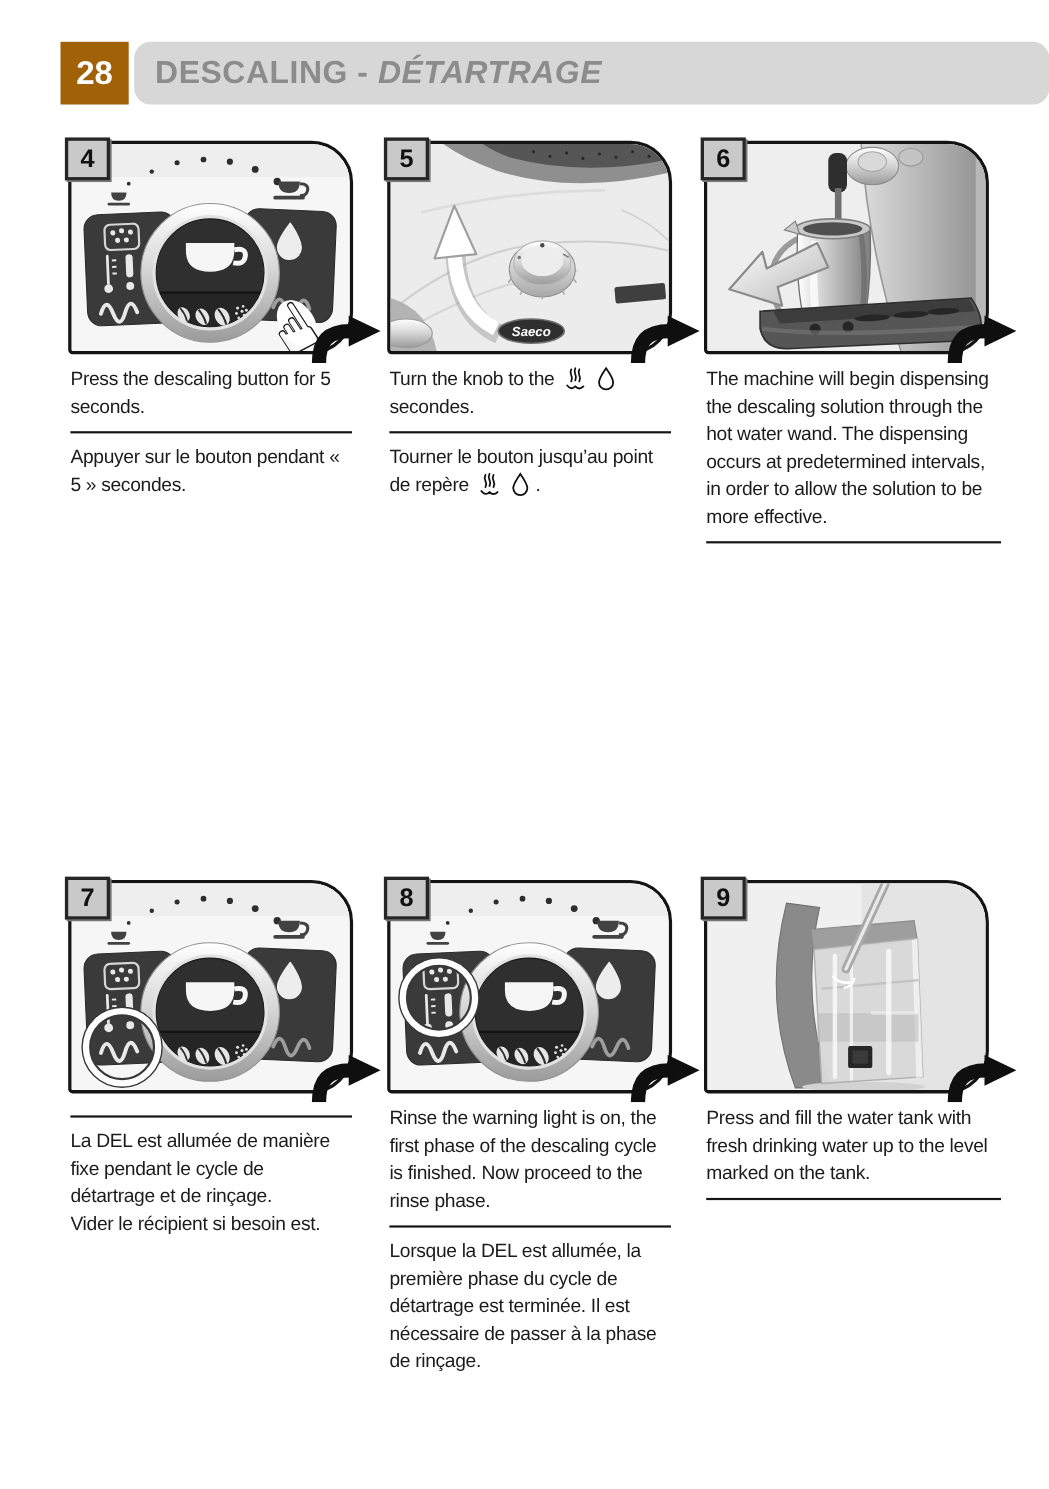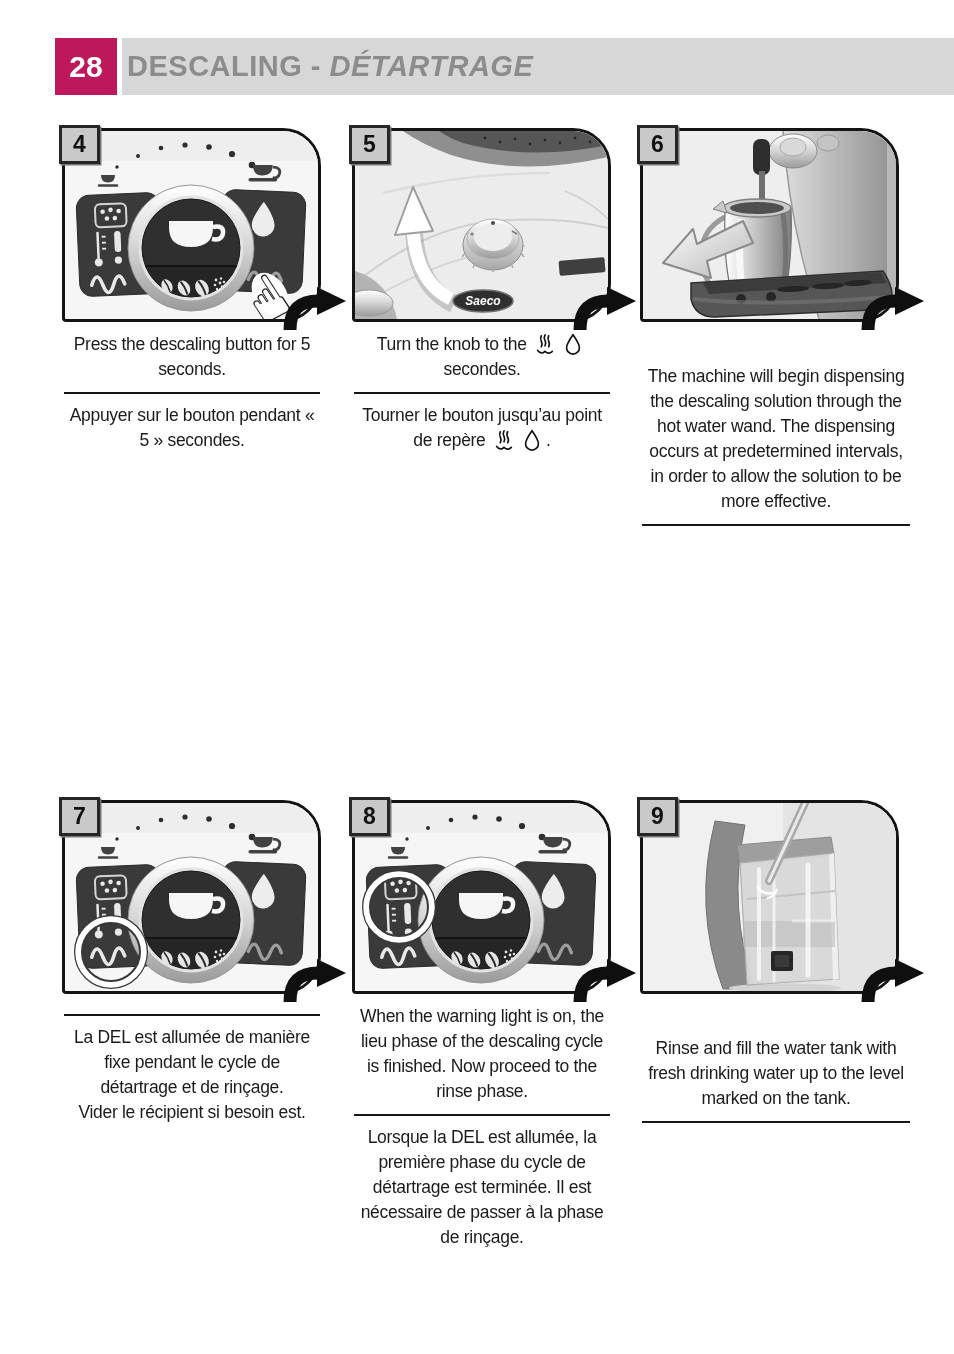--- a/index.html
+++ b/index.html
@@ -1,36 +1,36 @@
 <!DOCTYPE html>
 <html><head>
 <meta charset="utf-8">
 <style>
   html,body{margin:0;padding:0;background:#ffffff;}
   body{width:954px;height:1354px;position:relative;font-family:"Liberation Sans",sans-serif;color:#1b1b1b;overflow:hidden;}
   .abs{position:absolute;}
 
   
-  .pagenum-box{left:55px;top:38px;width:62px;height:57px;background:#be185d;display:flex;align-items:center;justify-content:center;}
+  .pagenum-box{left:55px;top:38px;width:62px;height:57px;background:#a16207;display:flex;align-items:center;justify-content:center;}
   .pagenum{color:#ffffff;font-size:30px;font-weight:bold;}
-  .title-bar{left:122px;top:38px;width:832px;height:57px;background:#d7d7d7;display:flex;align-items:center;padding-left:5px;box-sizing:border-box;}
+  .title-bar{left:122px;top:38px;width:832px;height:57px;background:#d7d7d7;display:flex;align-items:center;padding-left:19px;box-sizing:border-box;border-radius:15px;}
   .title{font-size:29px;font-weight:bold;color:#8c8c8c;letter-spacing:.5px;white-space:pre;}
   .title .it{font-style:italic;}
 
   
   .cell{position:absolute;width:259px;height:194px;}
   .panel{position:absolute;inset:0;background:#f5f5f5;border:3px solid #141414;border-radius:4px 38px 38px 4px;overflow:hidden;}
   .panel svg{display:block;width:253px;height:188px;}
   .badge{position:absolute;top:-3px;left:-3px;width:41px;height:39px;background:#c9c9c9;border:3px solid #262626;box-sizing:border-box;display:flex;align-items:center;justify-content:center;font-size:23px;font-weight:bold;color:#111;box-shadow:1.5px 1.5px 0 #777;}
   .next{position:absolute;right:-26px;bottom:-8px;width:66px;height:50px;}
 
   
   .cap{position:absolute;width:256px;}
-  .cap.w3{width:268px;margin-top:32px;}
-  .cap p{margin:0;font-size:17.5px;line-height:25px;letter-spacing:-0.3px;text-align:center;}
+  .cap.w3{width:268px;}
+  .cap p{margin:0;font-size:17.5px;line-height:25px;letter-spacing:-0.3px;}
   .cap .fr{white-space:pre-line;}
   .sep{height:0;border-top:2px solid #151515;margin:10px 0 9px 0;}
   .cap-icon{width:22px;height:22px;vertical-align:-5px;margin:0 3px;}
 </style>
 </head>
 <body>
 
 <svg style="position:absolute;width:0;height:0;" aria-hidden="true">
   <defs>
     <linearGradient id="gSilver" x1="0" y1="0" x2="0" y2="1">
@@ -339,21 +339,21 @@
       </g>
     </svg>
   </div>
   <div class="badge">
       <span>8</span>
     </div>
   <svg class="next" viewBox="0 0 66 50">
       <use href="#nextArrow"></use>
     </svg>
   <div class="cap" style="top:204px;left:2px;">
-    <p class="en">When the warning light is on, the lieu phase of the descaling cycle is finished. Now proceed to the rinse phase.</p>
+    <p class="en">Rinse the warning light is on, the first phase of the descaling cycle is finished. Now proceed to the rinse phase.</p>
     <div class="sep"></div>
     <p class="fr">Lorsque la DEL est allumée, la première phase du cycle de détartrage est terminée. Il est nécessaire de passer à la phase de rinçage.</p>
   </div>
 </div>
 
 <div class="cell" style="left:640px;top:800px;">
   <div class="panel">
     <svg viewBox="0 0 253 188">
       <rect width="253" height="188" fill="#f0f0f0"></rect>
       <rect x="140" width="113" height="188" fill="#e4e4e4"></rect>
@@ -382,16 +382,16 @@
       </g>
     </svg>
   </div>
   <div class="badge">
       <span>9</span>
     </div>
   <svg class="next" viewBox="0 0 66 50">
       <use href="#nextArrow"></use>
     </svg>
   <div class="cap w3" style="top:204px;left:2px;">
-    <p class="en">Rinse and fill the water tank with fresh drinking water up to the level marked on the tank.</p>
+    <p class="en">Press and fill the water tank with fresh drinking water up to the level marked on the tank.</p>
     <div class="sep"></div>
   </div>
 </div>
 
 </body></html>

